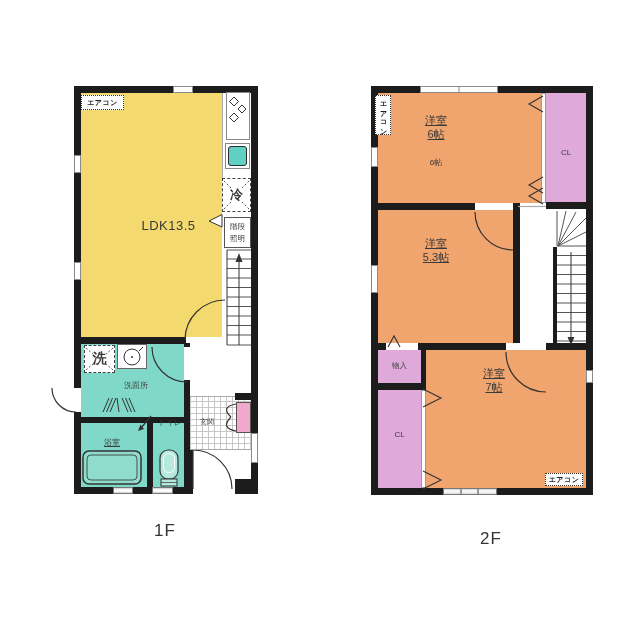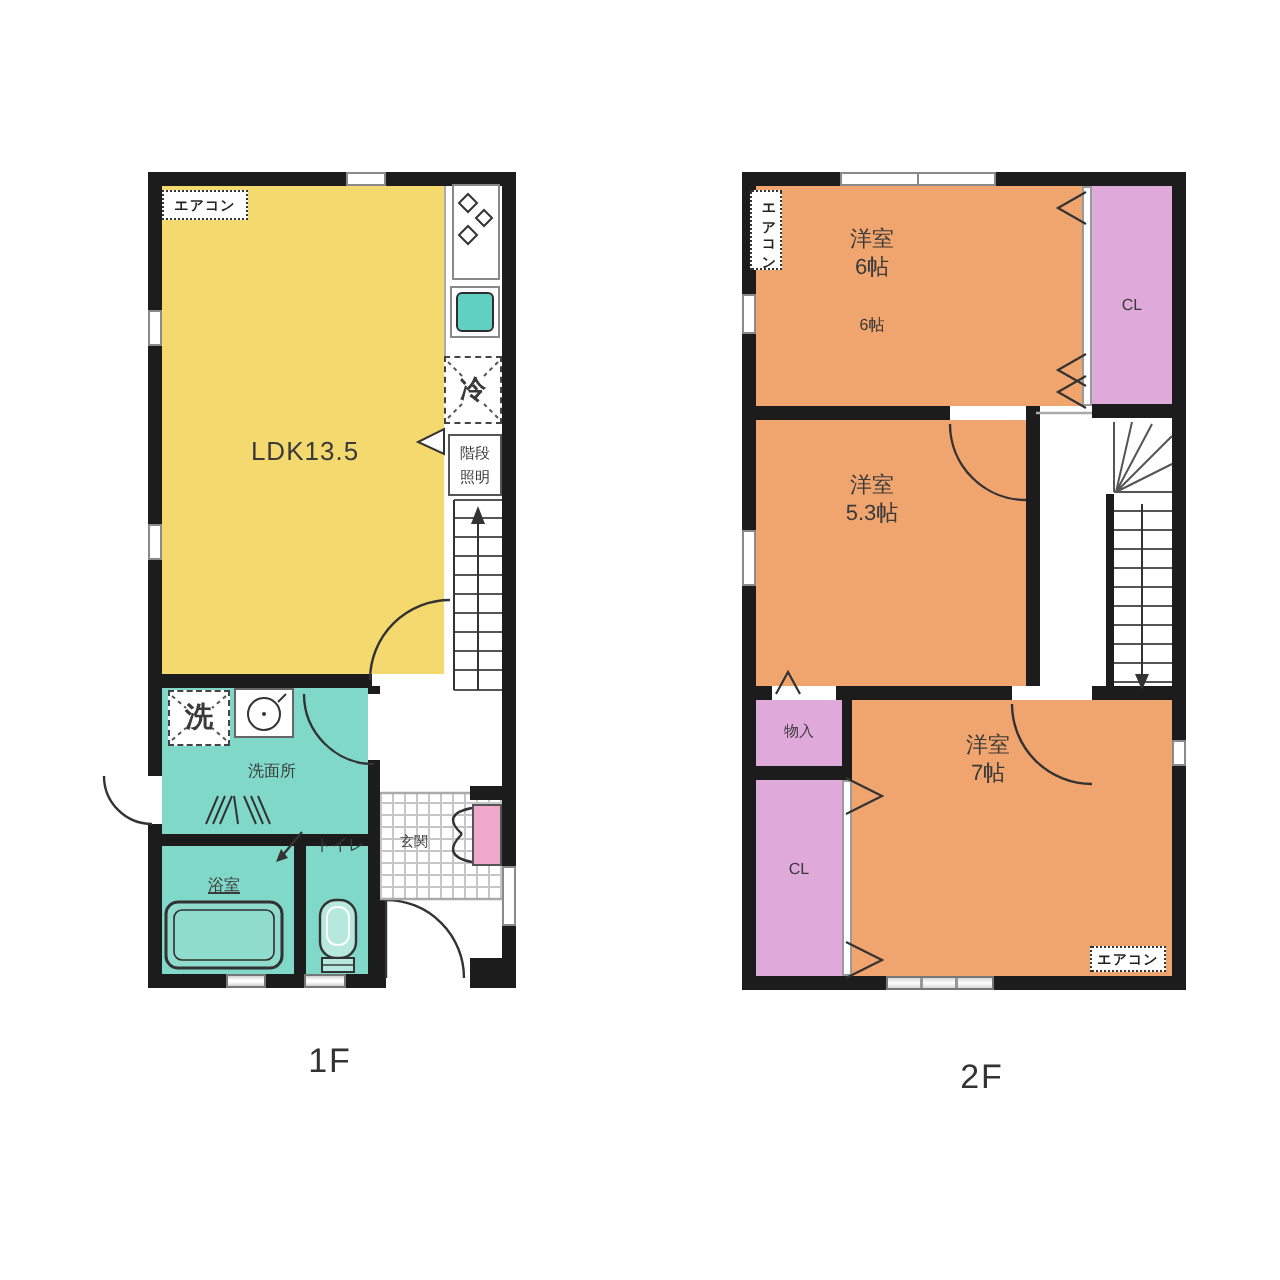--- a/index.html
+++ b/index.html
@@ -24,21 +24,21 @@
   .vent2{position:absolute;background:
          linear-gradient(90deg,transparent 0 31%,#999 31% 34%,transparent 34% 64%,#999 64% 67%,transparent 67%),
          linear-gradient(#d8d8d8,#fafafa 45%,#fafafa 55%,#d8d8d8);
          border:1px solid #777;z-index:4;box-sizing:border-box;}
   
   .tiles{position:absolute;z-index:1;background-color:#fff;background-image:
       repeating-linear-gradient(0deg,#c6c6c6 0 1px,transparent 1px 6px),
       repeating-linear-gradient(90deg,#c6c6c6 0 1px,transparent 1px 6px);}
   
   .lbl{position:absolute;z-index:5;text-align:center;line-height:1.3;white-space:nowrap;}
-  .lbl-room{font-size:11px;}
+  .lbl-room{font-size:11px;text-decoration:underline;}
   .lbl-sm{font-size:8px;}
   .lbl-xs{font-size:7px;}
   .lbl-ldk{font-size:13px;letter-spacing:.5px;}
   .lbl-floor{font-size:17px;color:#333;letter-spacing:1px;}
   .kanji-big{font-size:13px;font-weight:bold;}
   
   .fixture{position:absolute;box-sizing:border-box;background:#fff;z-index:5;
            display:flex;align-items:center;justify-content:center;}
   .dashedbox{border:1.3px dashed #444;}
   .solidbox{border:1px solid #555;}
@@ -98,21 +98,21 @@
     </div>
     <div class="fixture solidbox" style="left:224px;top:217px;width:27px;height:31px;flex-direction:column;font-size:7.5px;line-height:1.6;">
       <span>階段</span>
       <span>照明</span>
     </div>
     <div class="fixture dashedbox" style="left:84px;top:345px;width:31px;height:28px;font-size:14px;font-weight:bold;">
       <span>洗</span>
     </div>
     <div class="fixture" style="left:117px;top:344px;width:30px;height:25px;border:1px solid #666;"></div>
 
-    <div class="lbl lbl-ldk" style="left:120px;top:218px;width:65px;">LDK13.5</div>
+    <div class="lbl lbl-ldk" style="left:136px;top:218px;width:65px;">LDK13.5</div>
     <div class="lbl lbl-sm" style="left:120px;top:381px;width:32px;">洗面所</div>
     <div class="lbl lbl-sm" style="left:98px;top:438px;width:28px;text-decoration:underline;">浴室</div>
     <div class="lbl lbl-sm" style="left:155px;top:418px;width:30px;">トイレ</div>
     <div class="lbl lbl-xs" style="left:196px;top:417px;width:22px;">玄関</div>
     <div class="lbl lbl-floor" style="left:140px;top:520px;width:50px;">1F</div>
   </div>
 
   <div>
 
     <div class="room f-room" style="left:378px;top:93px;width:163px;height:110px;"></div>

